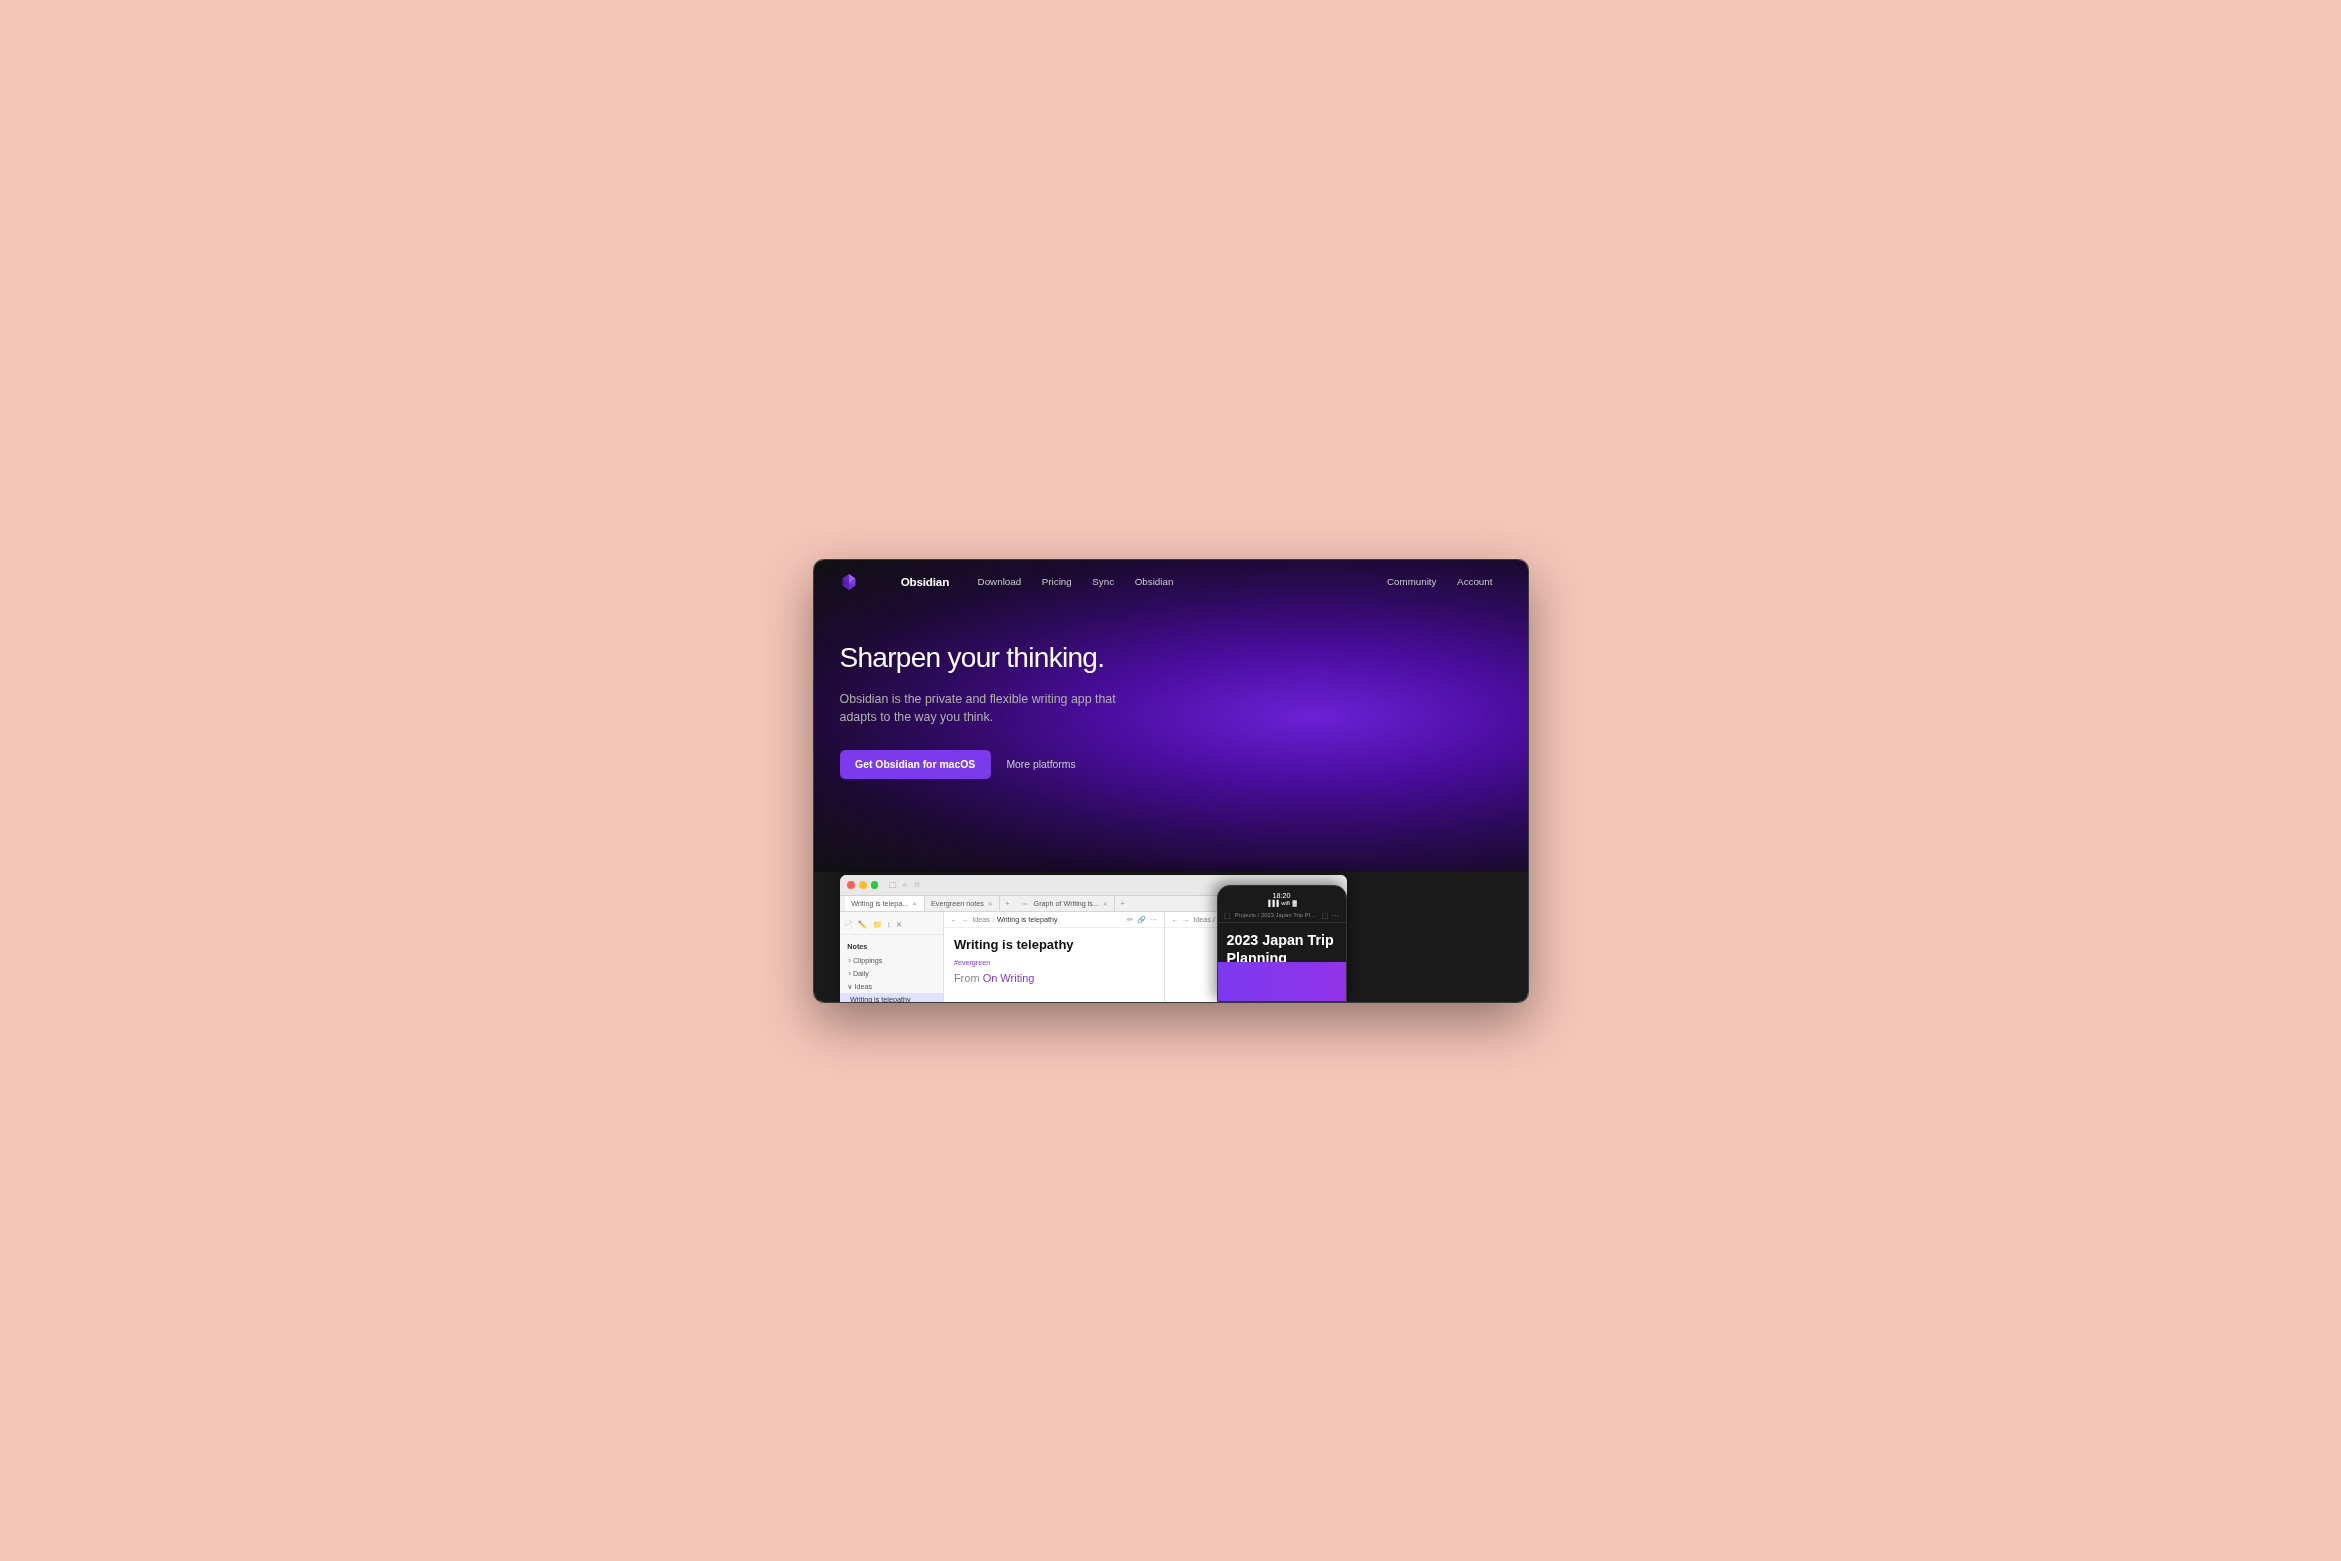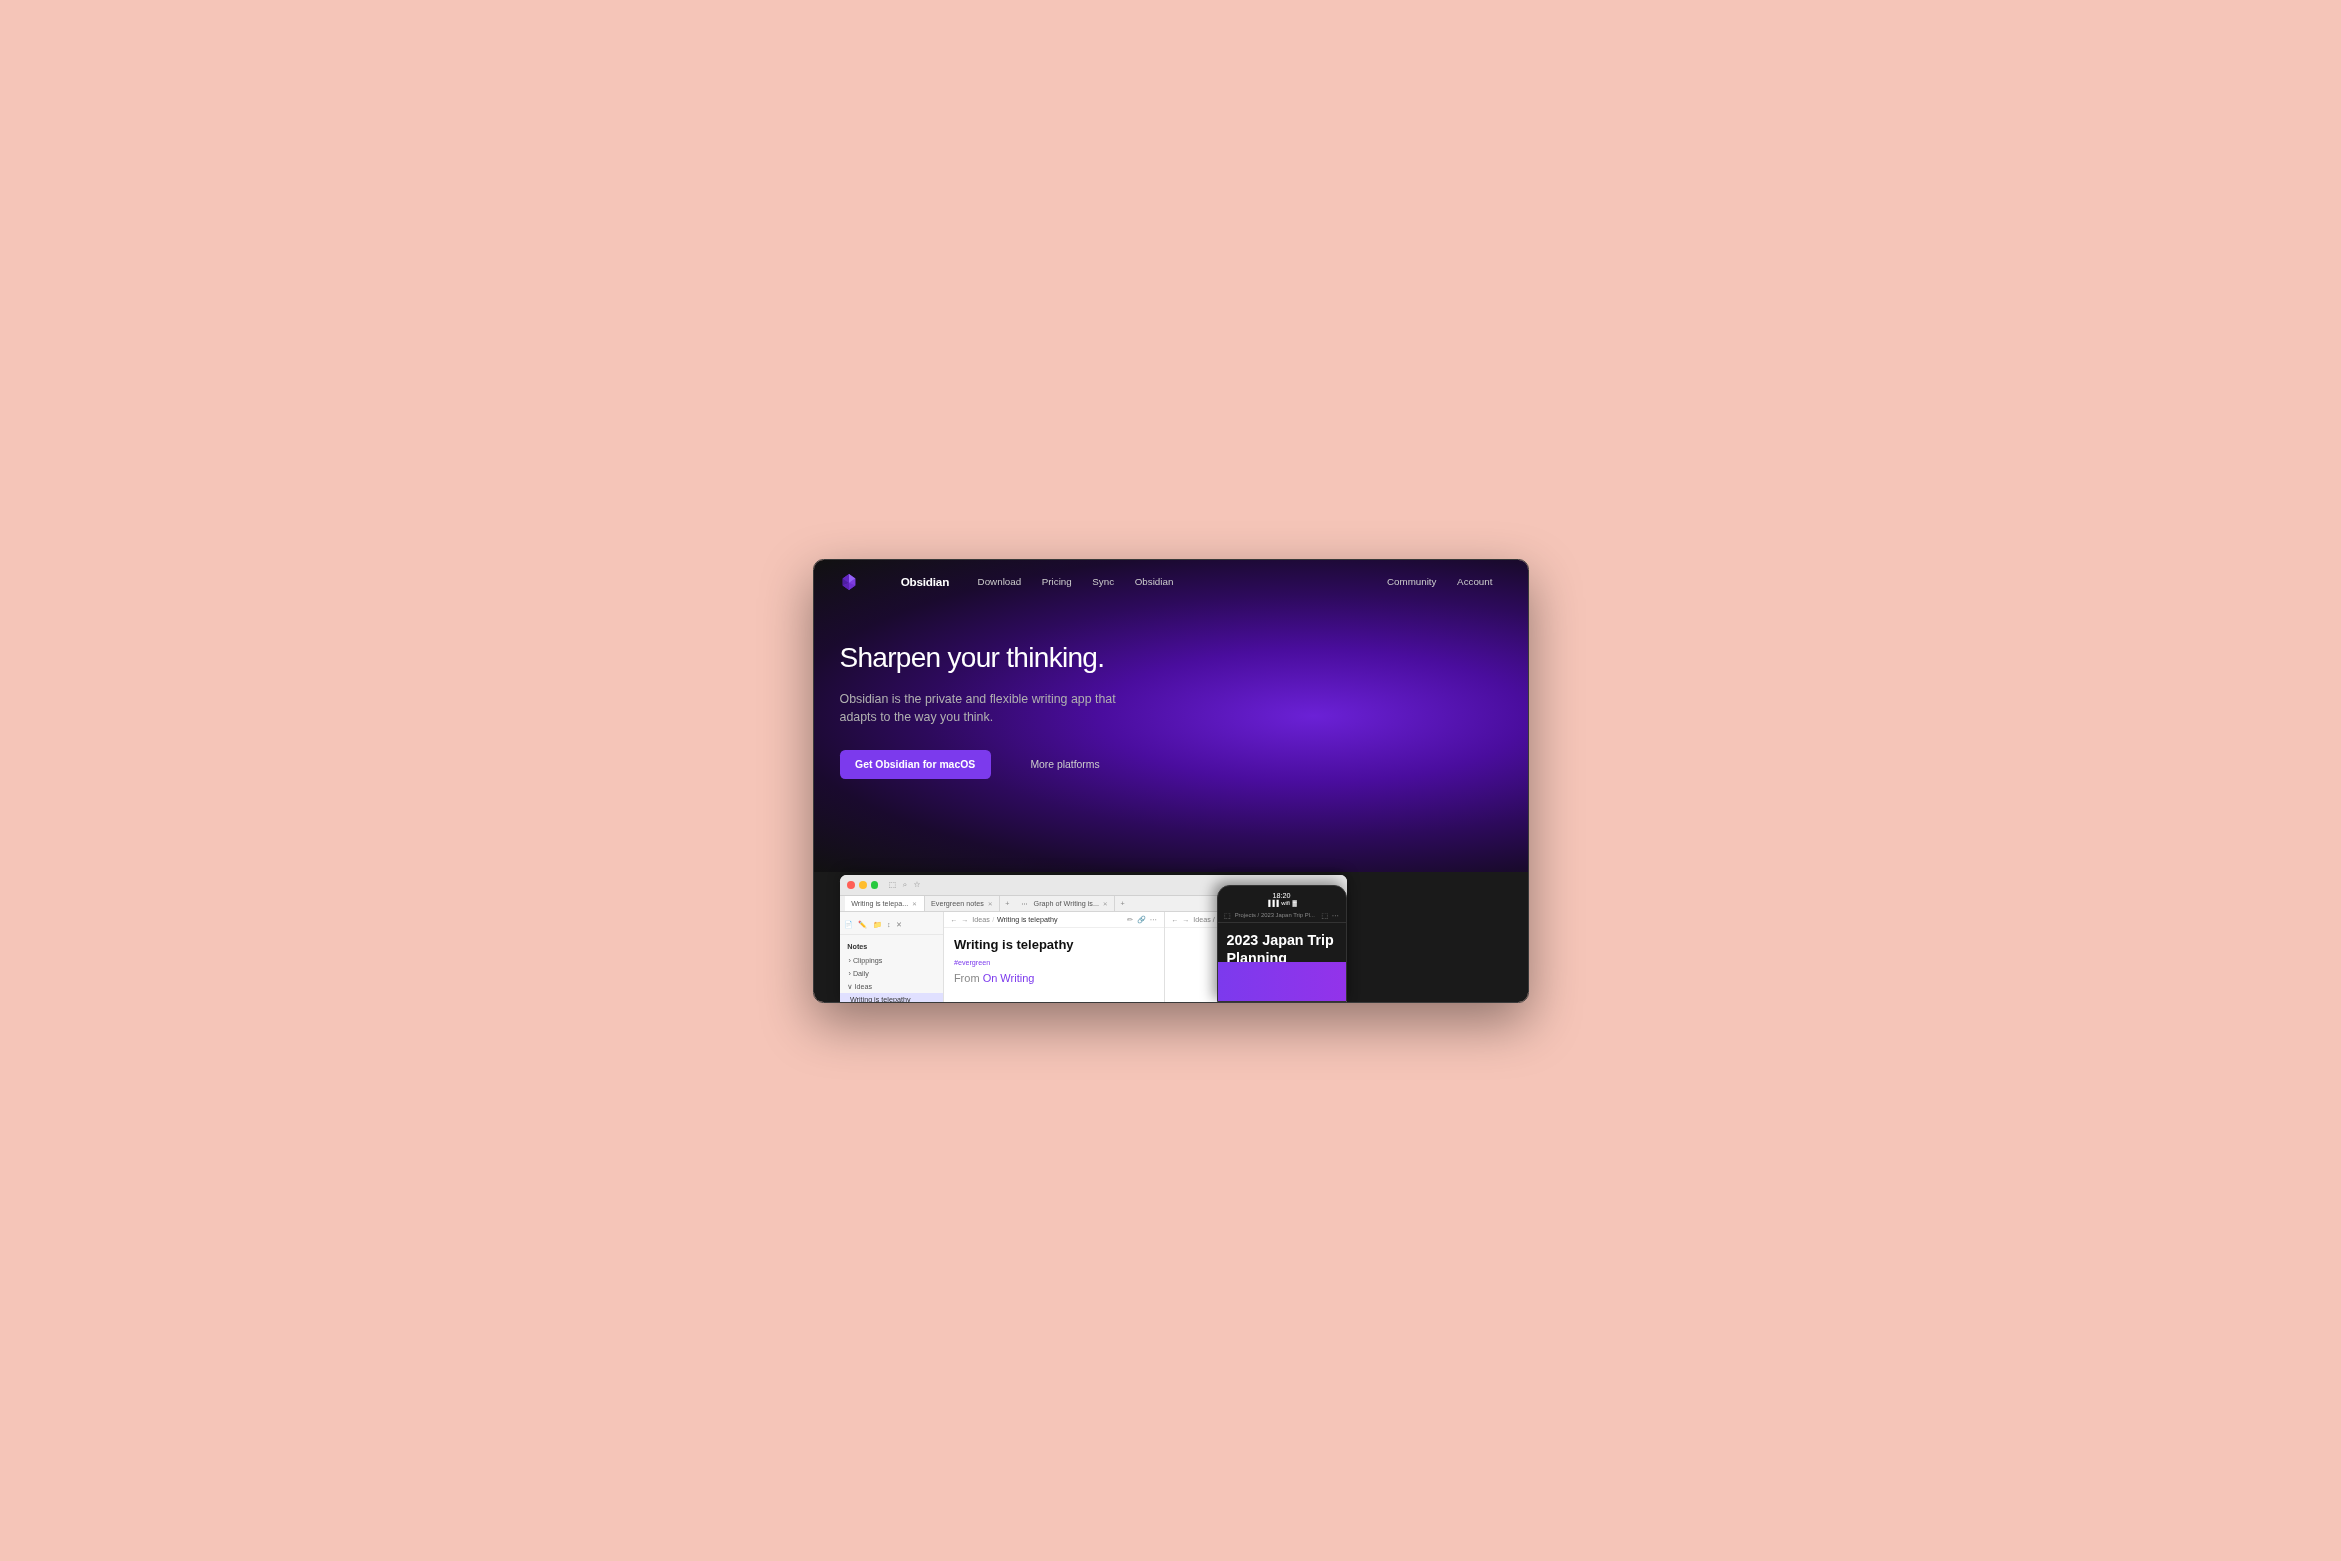--- a/index.html
+++ b/index.html
@@ -121,21 +121,20 @@
       white-space: nowrap;
     }
 
     .btn-secondary {
       background: transparent;
       color: #cccccc;
       border: none;
       font-size: 10.4px;
       font-weight: 500;
       cursor: pointer;
-      margin-left: 24px;
     }
 
     
     .screenshots-section {
       background: #1a1a1a;
       padding: 0 26px 0 26px;
       position: relative;
       min-height: 130px;
       display: flex;
       align-items: flex-end;

